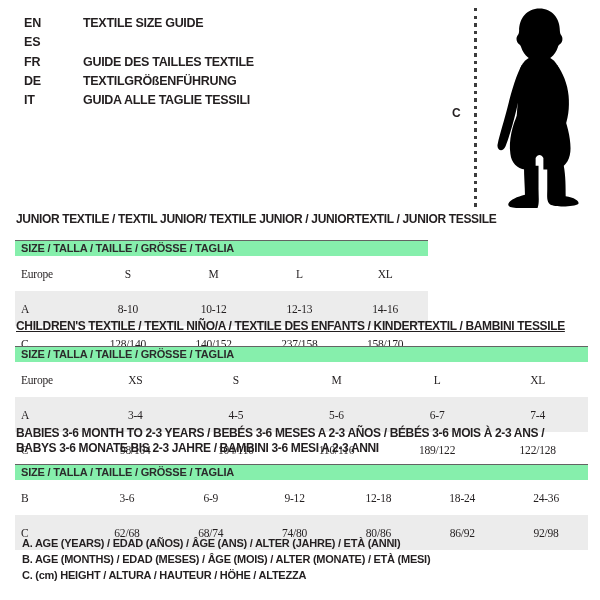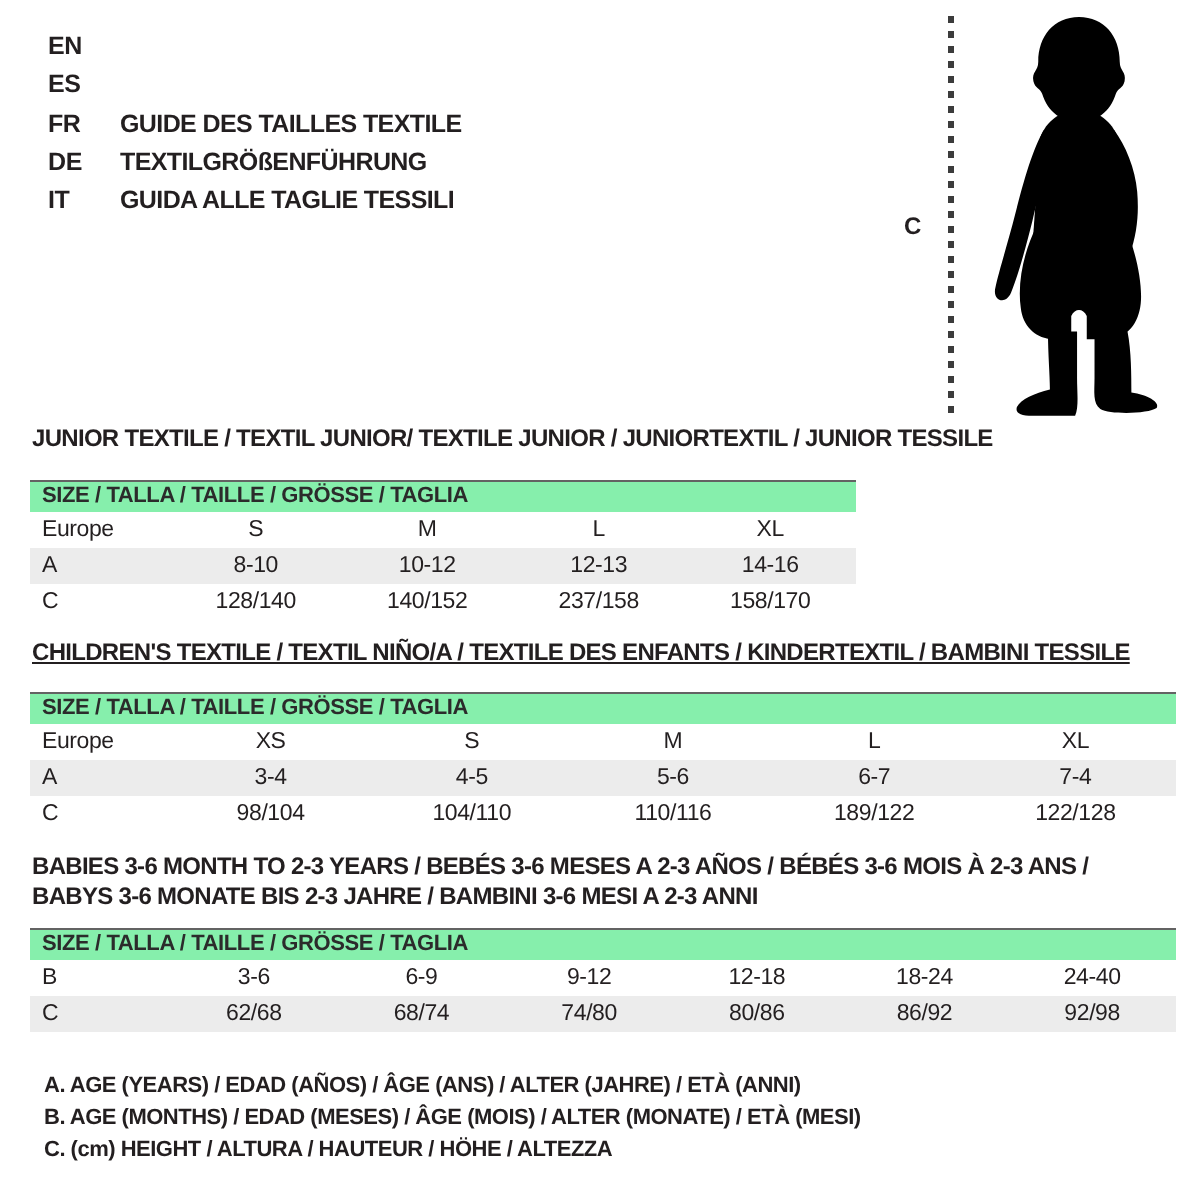--- a/index.html
+++ b/index.html
@@ -2,40 +2,40 @@
 <html><head>
 <meta charset="utf-8">
 <style>
   * { margin:0; padding:0; box-sizing:border-box; }
   html,body { background:#fff; }
   body { font-family:"Liberation Sans", sans-serif; color:#231f20; }
   #canvas { position:relative; width:600px; height:600px; background:#ffffff; overflow:hidden; }
 
   
   .lang-list { position:absolute; left:24px; top:14px; }
-  .lang-row { display:flex; line-height:19.3px; }
+  .lang-row { display:flex; line-height:19.3px;gap:23px; }
   .lang-code { width:36px; font-size:12.5px; font-weight:bold; letter-spacing:-0.2px; }
   .lang-label { font-size:12.5px; font-weight:bold; letter-spacing:-0.3px; }
 
   
   .height-line { position:absolute; left:474px; top:8px; width:2.5px; height:200px;
                  background:repeating-linear-gradient(to bottom,#3c3c3c 0 3.5px,transparent 3.5px 7.5px); }
   .height-label { position:absolute; left:452px; top:106px; font-size:12px; font-weight:bold; }
   .baby-svg { position:absolute; left:491px; top:5px; width:97px; height:205px; }
 
   
   .tbl-title { position:absolute; left:16px; font-size:12px; font-weight:bold;
                letter-spacing:-0.35px; line-height:14.5px; }
   .tbl-wrap { position:absolute; left:15px; }
   .size-bar { background:#86efac; border-top:1.5px solid #636363; height:16px;
               line-height:14.5px; padding-left:6px; font-size:11px; font-weight:bold;
               letter-spacing:-0.2px; color:#2b2b2b; }
   table.size-table { border-collapse:collapse; width:100%; table-layout:fixed; }
-  table.size-table td { height:18px; font-size:11.5px; letter-spacing:-0.2px;
-                        text-align:center; vertical-align:middle; white-space:nowrap; }
+  table.size-table td { height:35px; font-size:11.5px; letter-spacing:-0.2px;
+                        text-align:center; vertical-align:middle; white-space:nowrap;font-family:Liberation Serif, serif; }
   table.size-table td.row-label { text-align:left; padding-left:6px; width:70px; }
   tr.shaded { background:#ececec; }
 
   #sec1-title { top:212px; width:560px; }
   #sec1-table { top:240px; width:413px; }
   #sec2-title { top:319px; width:575px;text-decoration:underline; }
   #sec2-table { top:346px; width:573px; }
   #sec3-title { top:426px; width:552px; }
   #sec3-table { top:464px; width:573px; }
 
@@ -44,20 +44,21 @@
   .note-line { font-size:11px; font-weight:bold; letter-spacing:-0.25px; line-height:16px; }
 </style>
 </head>
 <body>
 
 <div id="canvas">
 
   <div class="lang-list">
     <div class="lang-row">
       <span class="lang-code">EN</span>
+      <span class="lang-label">TEXTILE SIZE GUIDE</span>
     </div>
     <div class="lang-row">
       <span class="lang-code">ES</span>
     </div>
     <div class="lang-row">
       <span class="lang-code">FR</span>
       <span class="lang-label">GUIDE DES TAILLES TEXTILE</span>
     </div>
     <div class="lang-row">
       <span class="lang-code">DE</span>
@@ -158,21 +159,21 @@
     <div class="size-bar">SIZE / TALLA / TAILLE / GRÖSSE / TAGLIA</div>
     <table class="size-table">
         <tbody>
           <tr>
             <td class="row-label">B</td>
             <td>3-6</td>
             <td>6-9</td>
             <td>9-12</td>
             <td>12-18</td>
             <td>18-24</td>
-            <td>24-40</td>
+            <td>24-36</td>
           </tr>
           <tr class="shaded">
             <td class="row-label">C</td>
             <td>62/68</td>
             <td>68/74</td>
             <td>74/80</td>
             <td>80/86</td>
             <td>86/92</td>
             <td>92/98</td>
           </tr>

